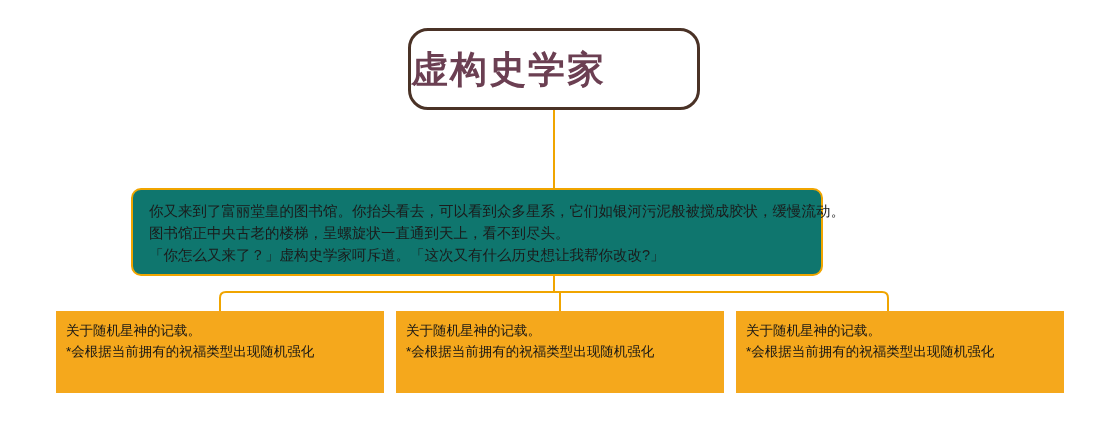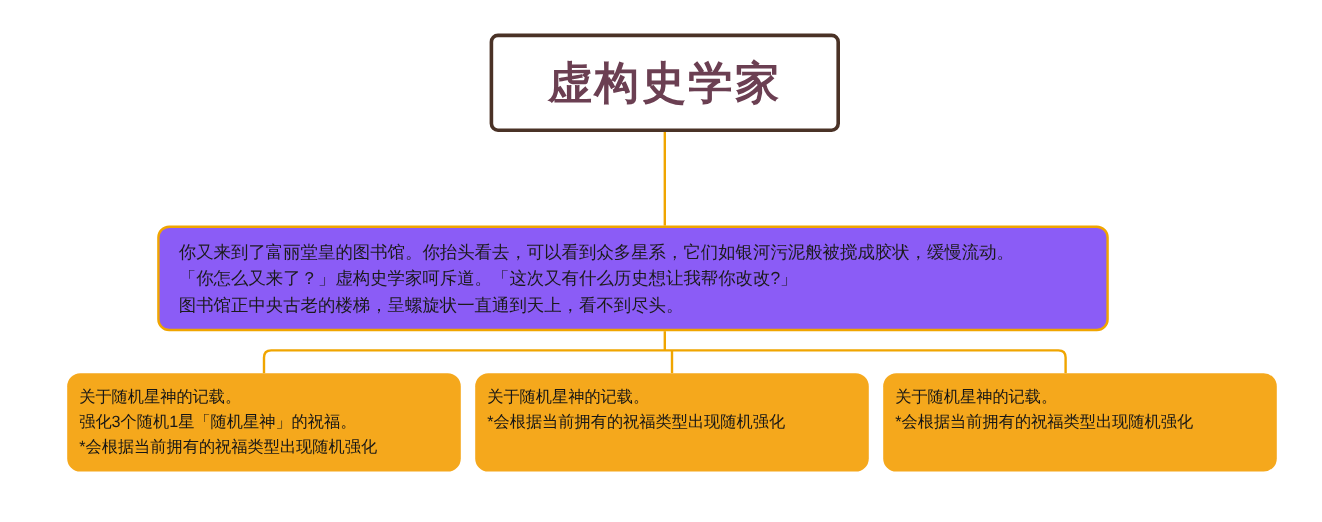--- a/index.html
+++ b/index.html
@@ -20,64 +20,63 @@
   }
 
   
   .title-node {
     position: absolute;
     left: 408px;
     top: 28px;
     width: 292px;
     height: 82px;
     border: 3px solid #4a3226;
-    border-radius: 7px;
+    border-radius: 20px;
     background: #ffffff;
     box-sizing: border-box;
     display: flex;
     align-items: center;
-    justify-content: center;
   }
   .title-text {
     font-size: 37px;
     font-weight: bold;
     color: #6b3f52;
     letter-spacing: 2px;
     line-height: 1;
     white-space: nowrap;
   }
 
   
   .desc-node {
     position: absolute;
     left: 131px;
     top: 188px;
-    width: 793px;
+    width: 692px;
     height: 88px;
     border: 2px solid #f0a500;
     border-radius: 10px;
-    background: #8b5cf6;
+    background: #0f766e;
     box-sizing: border-box;
     padding: 10px 30px 10px 16px;
   }
   .desc-line {
     font-size: 14.5px;
     color: #1b1b1b;
     line-height: 22px;
     white-space: nowrap;
   }
 
   
   .option-card {
     position: absolute;
     top: 311px;
     width: 328px;
     height: 82px;
     background: #f5a81c;
-    border-radius: 11px;
+    border-radius: 0;
     box-sizing: border-box;
     padding: 9px 10px 8px 10px;
   }
   .option-1 { left: 56px; }
   .option-2 { left: 396px; }
   .option-3 { left: 736px; }
   .option-line {
     font-size: 13.5px;
     color: #161616;
     line-height: 21px;
@@ -108,27 +107,26 @@
     <path d="M220 311 L220 298 Q220 292 226 292 L882 292 Q888 292 888 298 L888 311" stroke="#f0a500" stroke-width="2" fill="none"></path>
     <path d="M560 292 L560 311" stroke="#f0a500" stroke-width="2" fill="none"></path>
   </svg>
 
   <div class="title-node">
     <div class="title-text">虚构史学家</div>
   </div>
 
   <div class="desc-node">
     <div class="desc-line">你又来到了富丽堂皇的图书馆。你抬头看去，可以看到众多星系，它们如银河污泥般被搅成胶状，缓慢流动。</div>
+    <div class="desc-line">图书馆正中央古老的楼梯，呈螺旋状一直通到天上，看不到尽头。</div>
     <div class="desc-line">「你怎么又来了？」虚构史学家呵斥道。「这次又有什么历史想让我帮你改改?」</div>
-    <div class="desc-line">图书馆正中央古老的楼梯，呈螺旋状一直通到天上，看不到尽头。</div>
   </div>
 
   <div class="option-card option-1">
     <div class="option-line">关于随机星神的记载。</div>
-    <div class="option-line">强化3个随机1星「随机星神」的祝福。</div>
     <div class="option-line">*会根据当前拥有的祝福类型出现随机强化</div>
   </div>
 
   <div class="option-card option-2">
     <div class="option-line">关于随机星神的记载。</div>
     <div class="option-line">*会根据当前拥有的祝福类型出现随机强化</div>
   </div>
 
   <div class="option-card option-3">
     <div class="option-line">关于随机星神的记载。</div>

